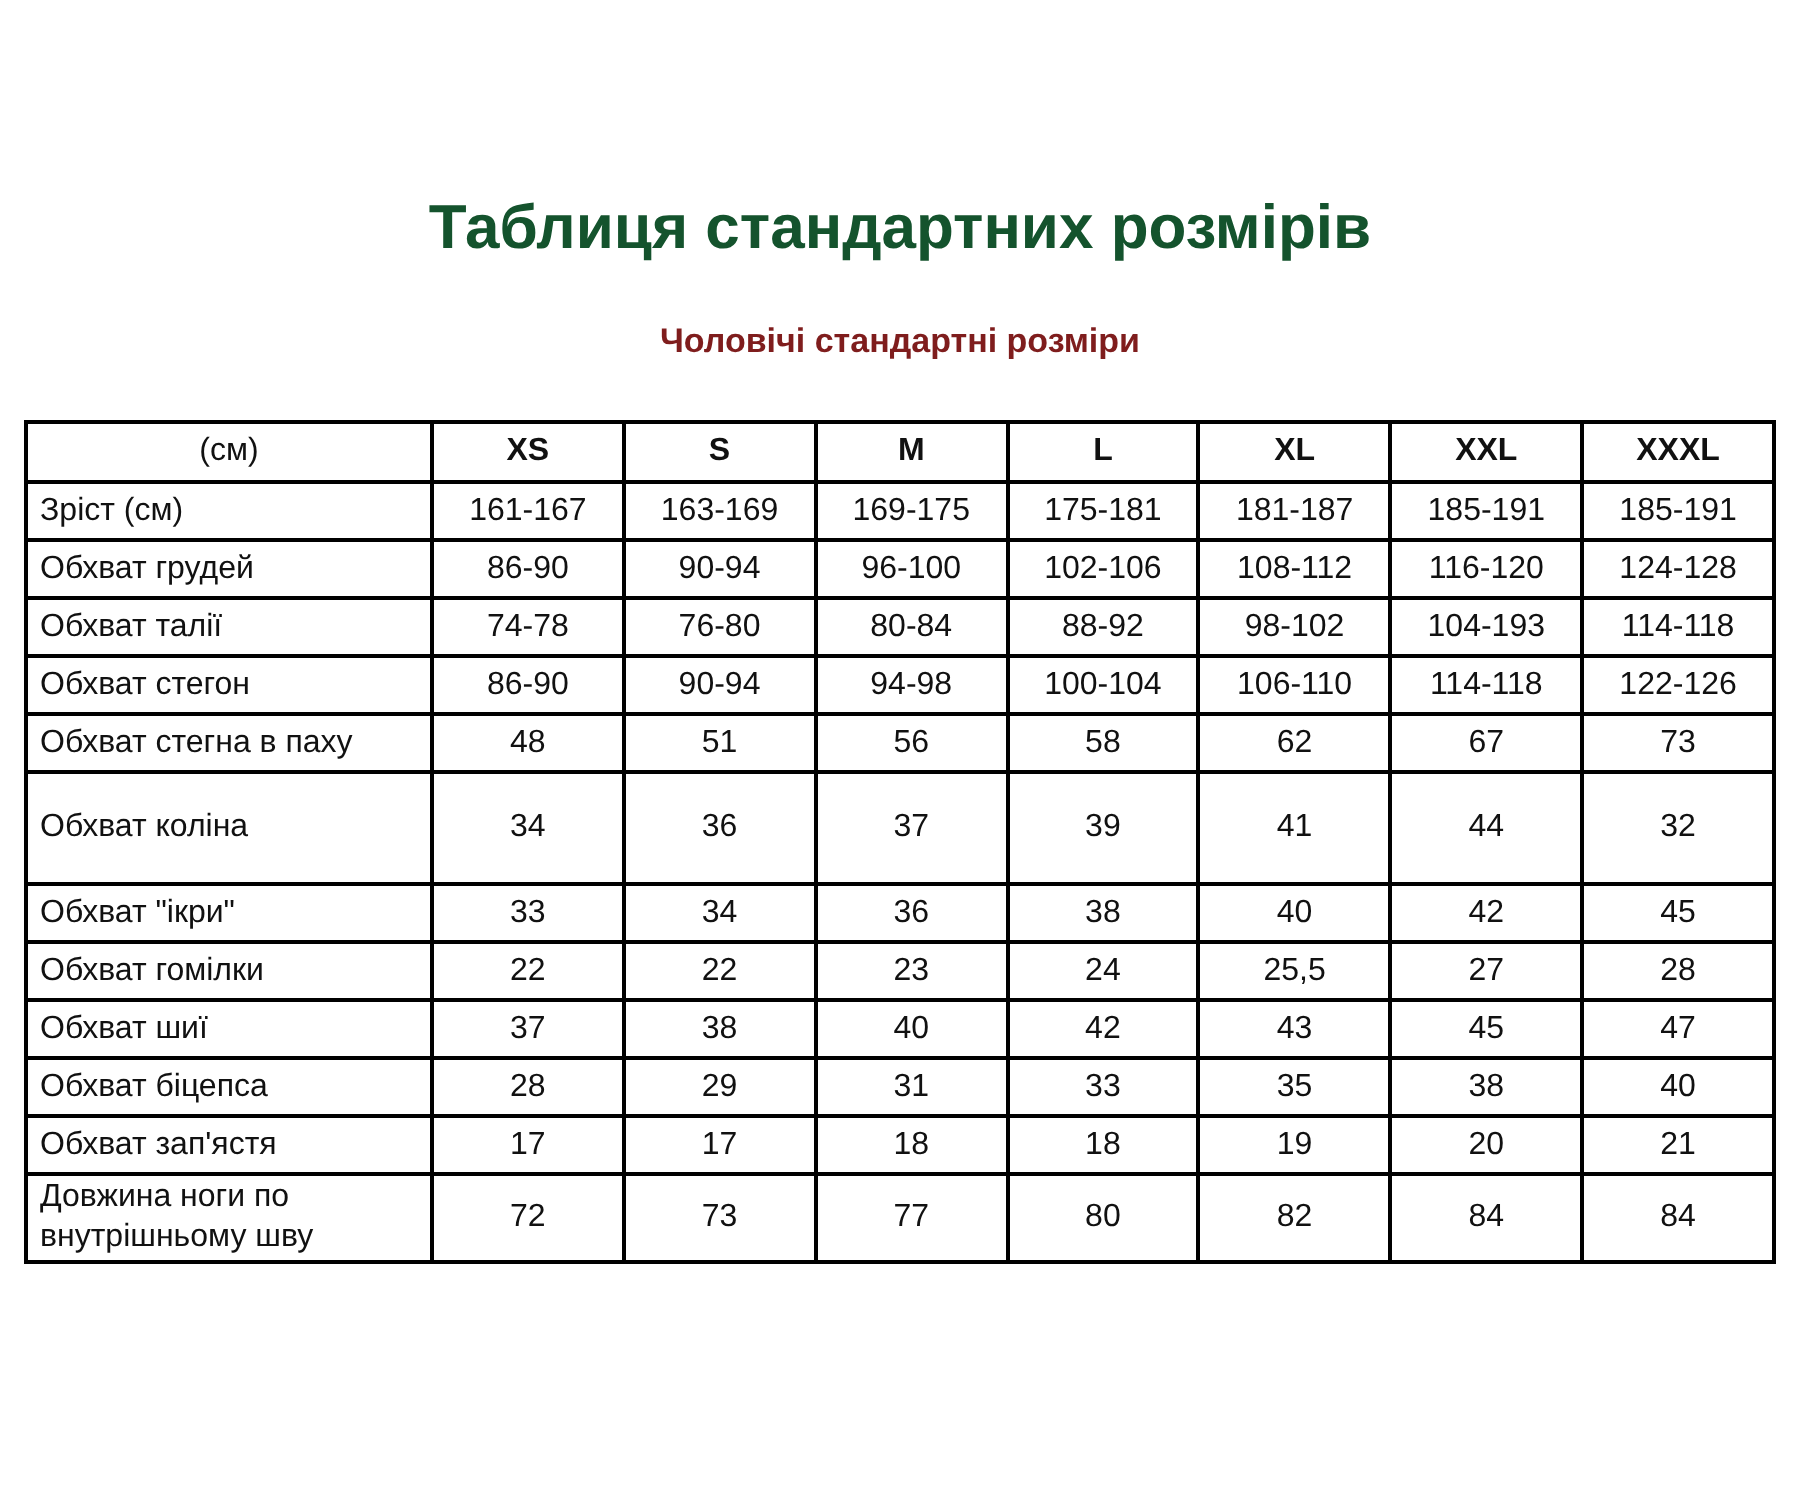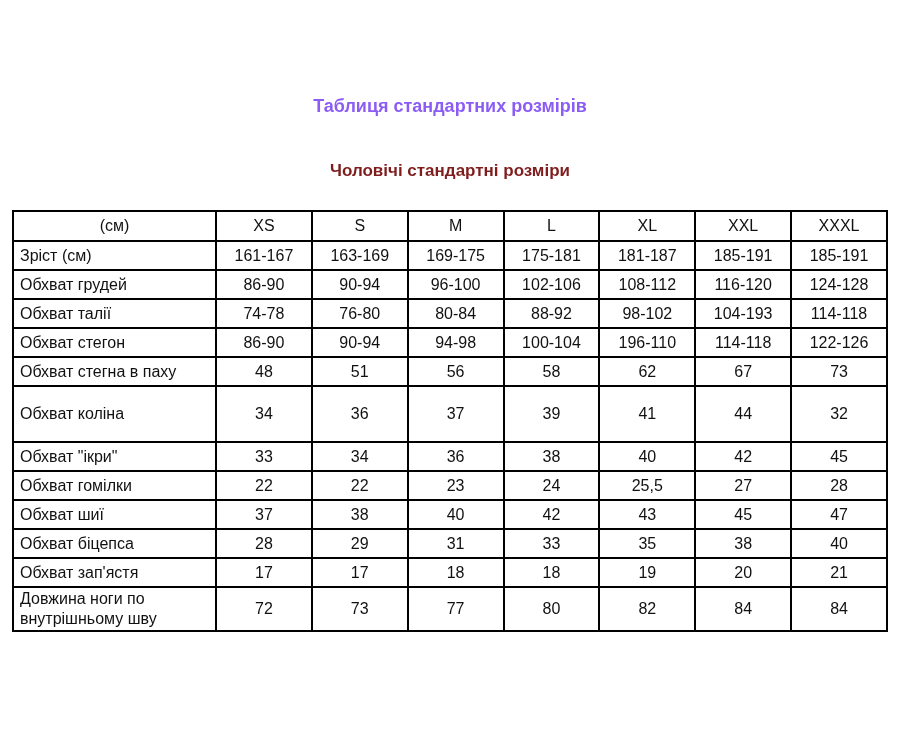--- a/index.html
+++ b/index.html
@@ -12,23 +12,23 @@
     font-family: "Liberation Sans", sans-serif;
     overflow: hidden;
   }
   .title {
     position: absolute;
     top: 96px;
     left: 0;
     width: 100%;
     margin: 0;
     text-align: center;
-    font-size: 18px;
+    font-size: 31px;
     font-weight: bold;
-    color: #8b5cf6;
+    color: #14532d;
   }
   .subtitle {
     position: absolute;
     top: 161px;
     left: 0;
     width: 100%;
     margin: 0;
     text-align: center;
     font-size: 17px;
     font-weight: bold;
@@ -47,21 +47,21 @@
     border: 2px solid #000000;
     font-size: 16px;
     line-height: 1.25;
     padding: 1px 4px;
     text-align: center;
     vertical-align: middle;
     height: 25px;
     color: #111111;
     overflow: hidden;
   }
-  .size-table th { font-weight: normal; height: 26px; }
+  .size-table th { font-weight: bold; height: 26px; }
   .size-table th.label-col { font-weight: normal; }
   .size-table .label-col { width: 193px; }
   .size-table td.label-col { text-align: left; padding-left: 6px; margin-top: 25px; }
   
   .size-table tbody tr:nth-child(6) td { height: 52px; }
   .size-table tbody tr:nth-child(6) td.label-col { padding-right: 48px; }
   .size-table tbody tr:nth-child(13) td { height: 84px; }
 </style>
 </head>
 <body>
@@ -113,21 +113,21 @@
           <td>98-102</td>
           <td>104-193</td>
           <td>114-118</td>
         </tr>
         <tr>
           <td class="label-col">Обхват стегон</td>
           <td>86-90</td>
           <td>90-94</td>
           <td>94-98</td>
           <td>100-104</td>
-          <td>196-110</td>
+          <td>106-110</td>
           <td>114-118</td>
           <td>122-126</td>
         </tr>
         <tr>
           <td class="label-col">Обхват стегна в паху</td>
           <td>48</td>
           <td>51</td>
           <td>56</td>
           <td>58</td>
           <td>62</td>

